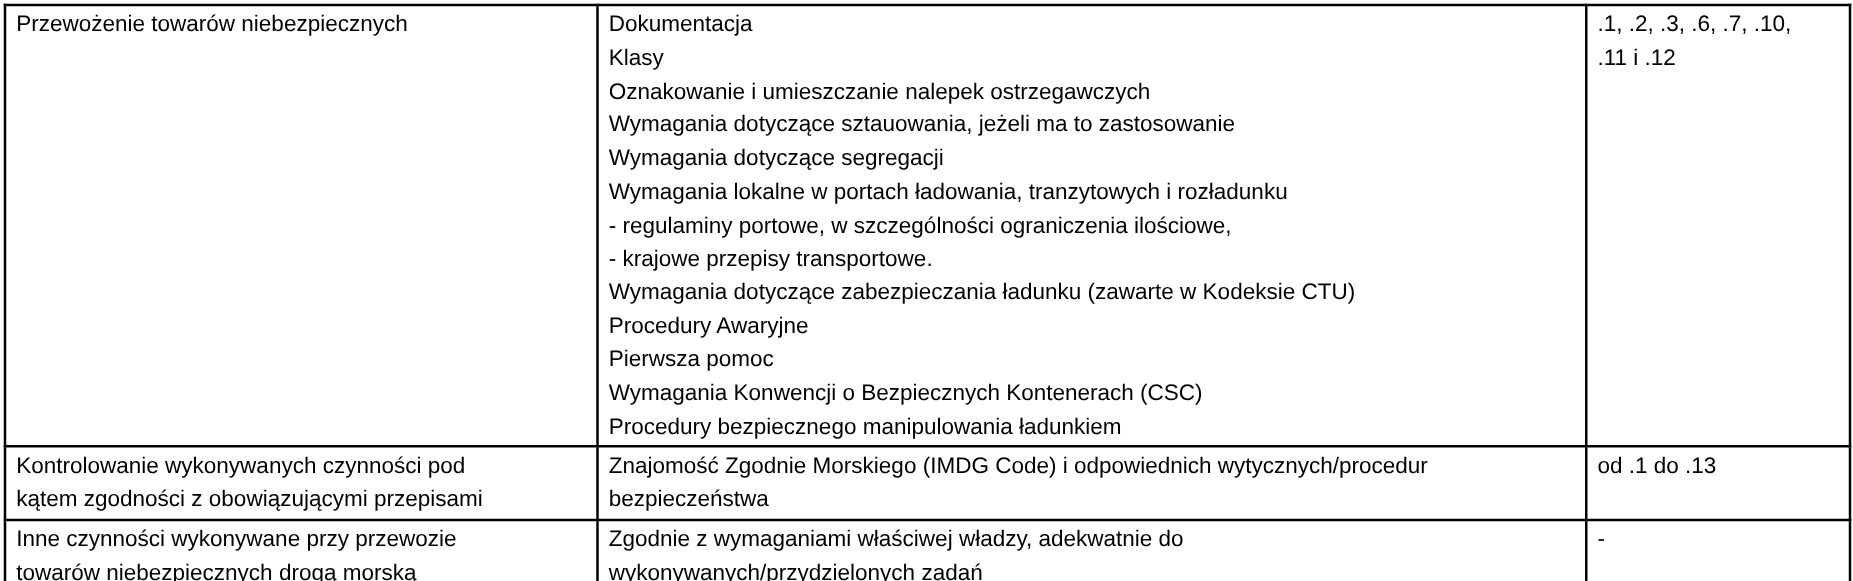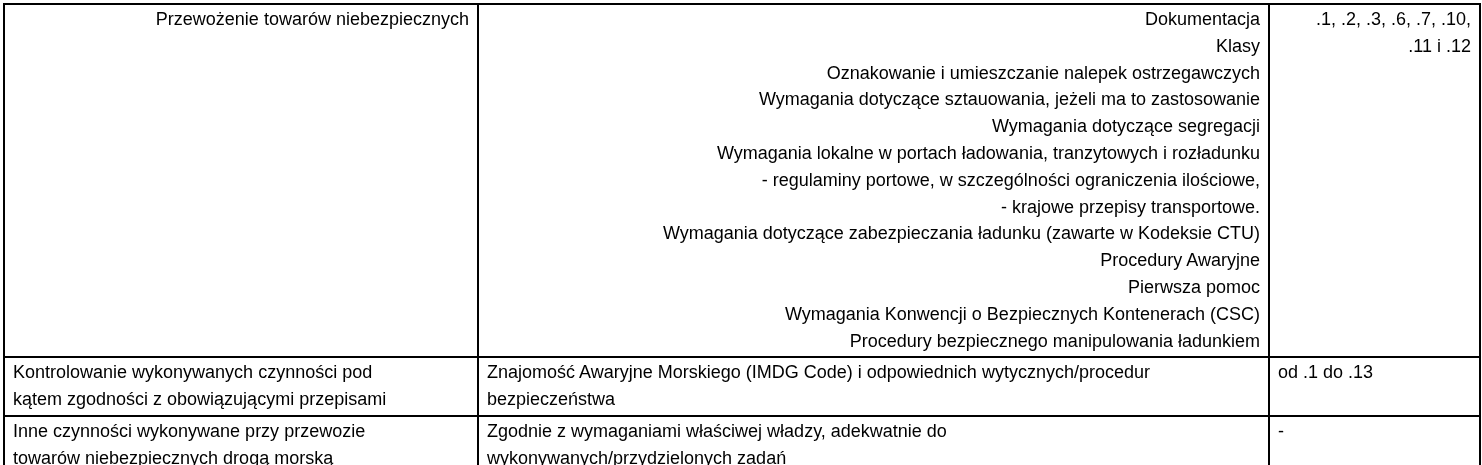--- a/index.html
+++ b/index.html
@@ -24,21 +24,21 @@
     font-size: 18px;
     line-height: 26.8px;
     color: #000000;
     white-space: pre-line;
     overflow: hidden;
     word-wrap: break-word;
   }
   col.c-task    { width: 474px; }
   col.c-details { width: 791px; }
   col.c-refs    { width: 211px; }
-  tr.r-1 { height: 350px; text-align: right; }
+  tr.r-1 { height: 350px; }
   tr.r-2 { height: 55px; margin-top: 12px; }
   tr.r-3 { height: 54px; }
 </style>
 </head>
 <body>
 
 <table class="doc-table">
   <colgroup>
     <col class="c-task">
     <col class="c-details">
@@ -59,21 +59,21 @@
 Procedury Awaryjne
 Pierwsza pomoc
 Wymagania Konwencji o Bezpiecznych Kontenerach (CSC)
 Procedury bezpiecznego manipulowania ładunkiem</td>
       <td>.1, .2, .3, .6, .7, .10,
 .11 i .12</td>
     </tr>
     <tr class="r-2">
       <td>Kontrolowanie wykonywanych czynności pod
 kątem zgodności z obowiązującymi przepisami</td>
-      <td>Znajomość Awaryjne Morskiego (IMDG Code) i odpowiednich wytycznych/procedur
+      <td>Znajomość Zgodnie Morskiego (IMDG Code) i odpowiednich wytycznych/procedur
 bezpieczeństwa</td>
       <td>od .1 do .13</td>
     </tr>
     <tr class="r-3">
       <td>Inne czynności wykonywane przy przewozie
 towarów niebezpiecznych drogą morską</td>
       <td>Zgodnie z wymaganiami właściwej władzy, adekwatnie do
 wykonywanych/przydzielonych zadań</td>
       <td>-</td>
     </tr>

